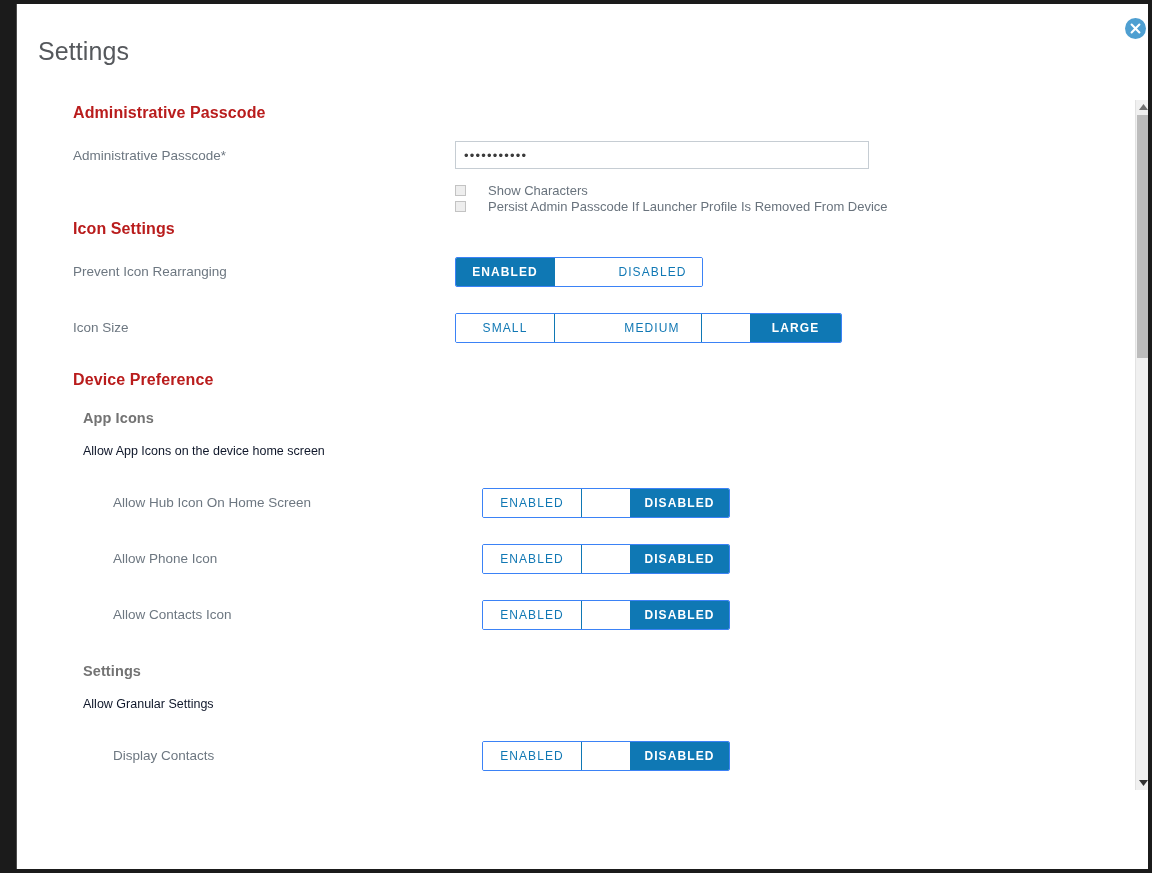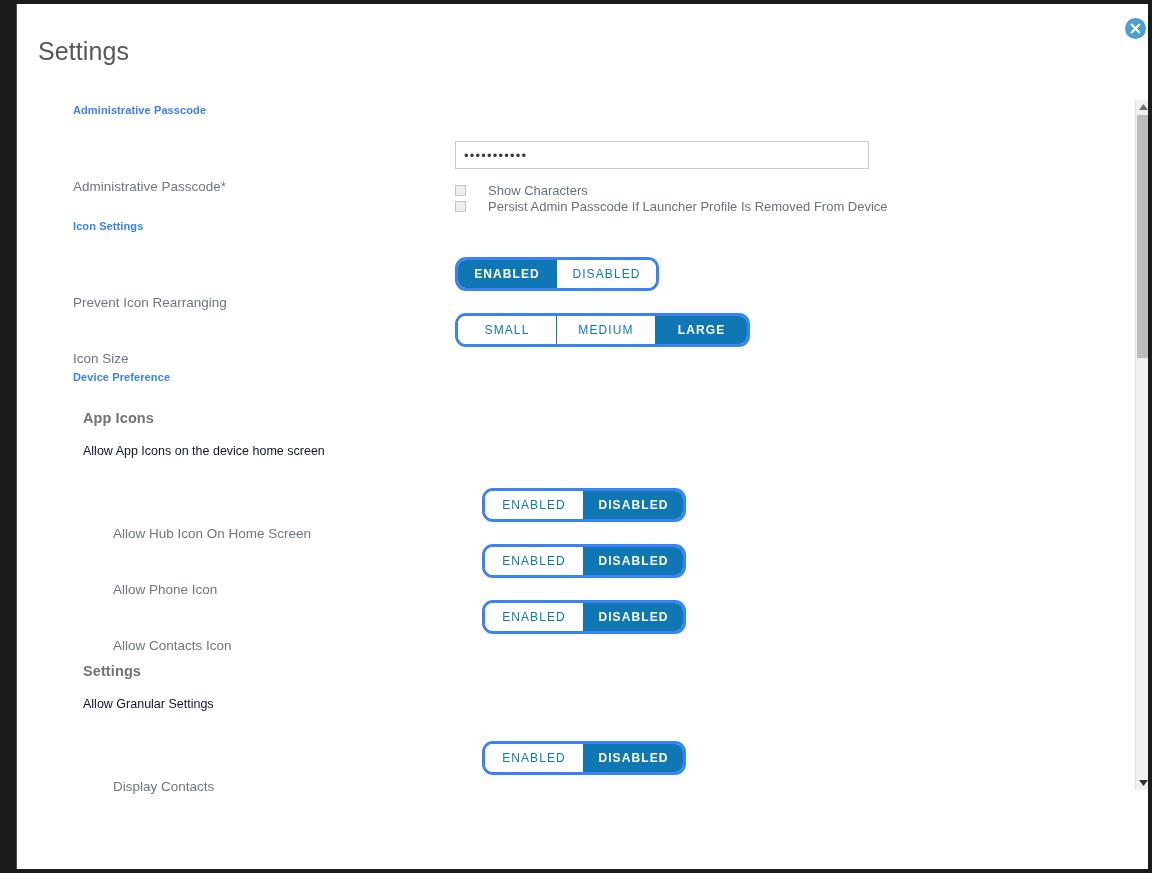--- a/index.html
+++ b/index.html
@@ -61,41 +61,40 @@
 
   .content {
     position: absolute;
     left: 0;
     top: 0;
     width: 1108px;
   }
 
   
   .sect-h1 {
-    font-size: 11px;
+    font-size: 16px;
     font-weight: bold;
-    color: #3b82f6;
+    color: #b91c1c;
     letter-spacing: 0.1px;
   }
   .sect-h2 {
     font-size: 14.5px;
     font-weight: bold;
     color: #737373;
     letter-spacing: 0.1px;
   }
   .sect-desc {
     font-size: 12.5px;
     color: #0f172a;
     font-weight: 400;
   }
   .field-label {
     font-size: 13.5px;
     color: #6d7781;
     font-weight: 400;
-    margin-top: 31px;
   }
   .cb-label {
     font-size: 13px;
     color: #69737d;
   }
 
   
   .pass-input {
     position: absolute;
     left: 438px;
@@ -128,25 +127,26 @@
     background: #eeeeee;
     box-sizing: border-box;
     flex: none;
     cursor: pointer;
   }
 
   
   .toggle-group {
     position: absolute;
     display: flex;
-    border: 3px solid #3b82f6;
-    border-radius: 11px;
+    border: 1px solid #3b82f6;
+    border-radius: 2px;
     overflow: hidden;
     background: #fff;
     box-sizing: border-box;
+    gap: 48px;
   }
   .toggle-btn {
     font-family: "Liberation Sans", sans-serif;
     font-size: 12px;
     letter-spacing: 1.1px;
     text-align: center;
     line-height: 28px;
     height: 28px;
     cursor: pointer;
     background: #ffffff;

